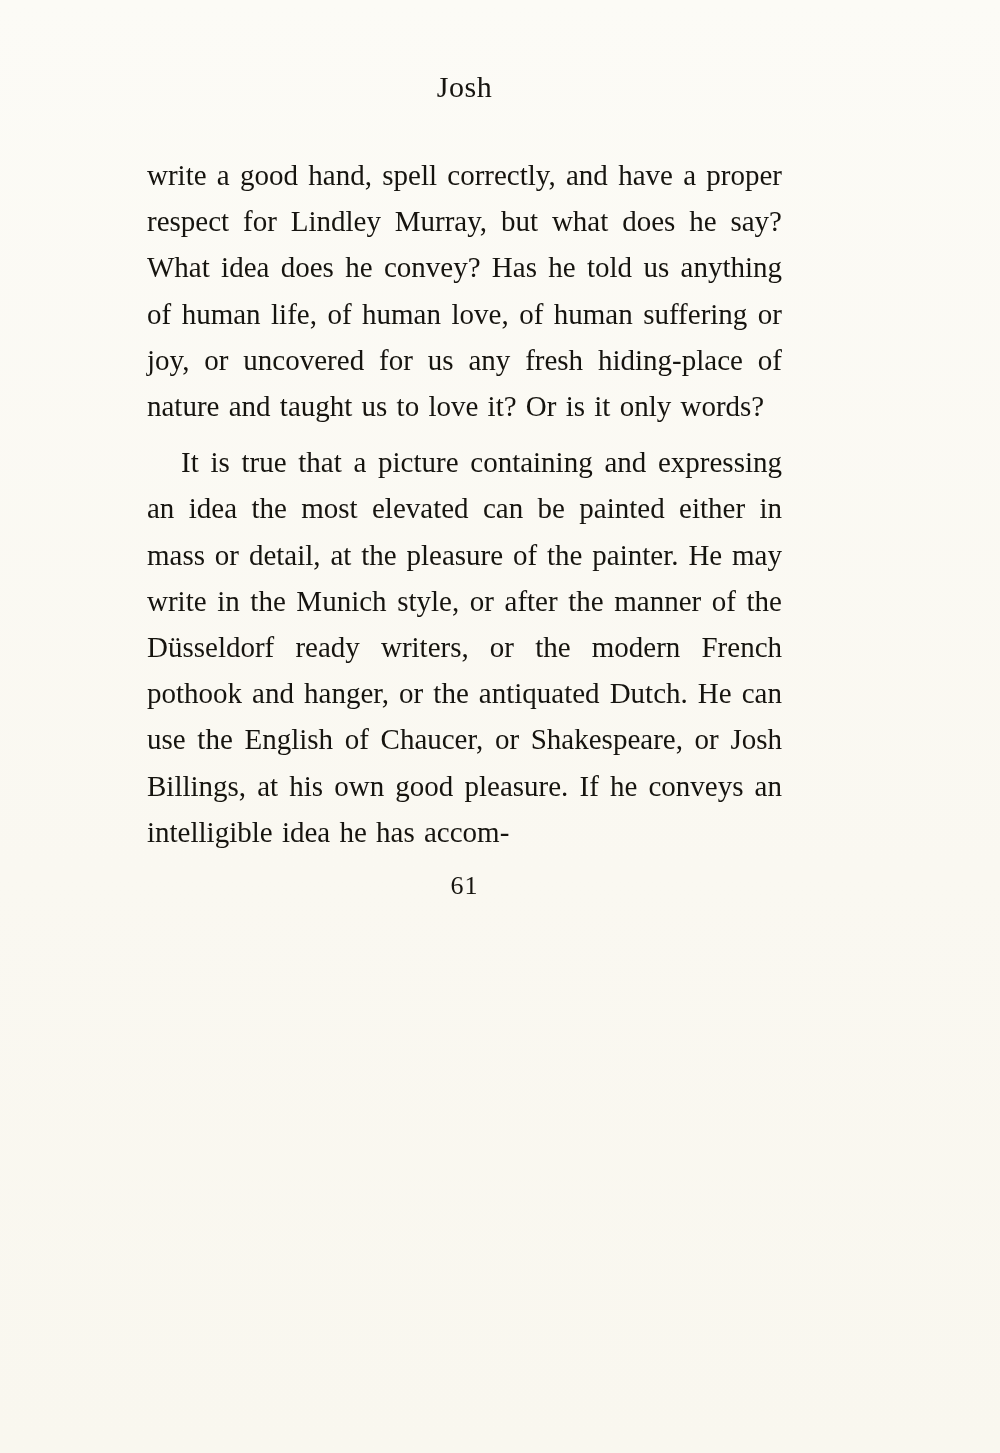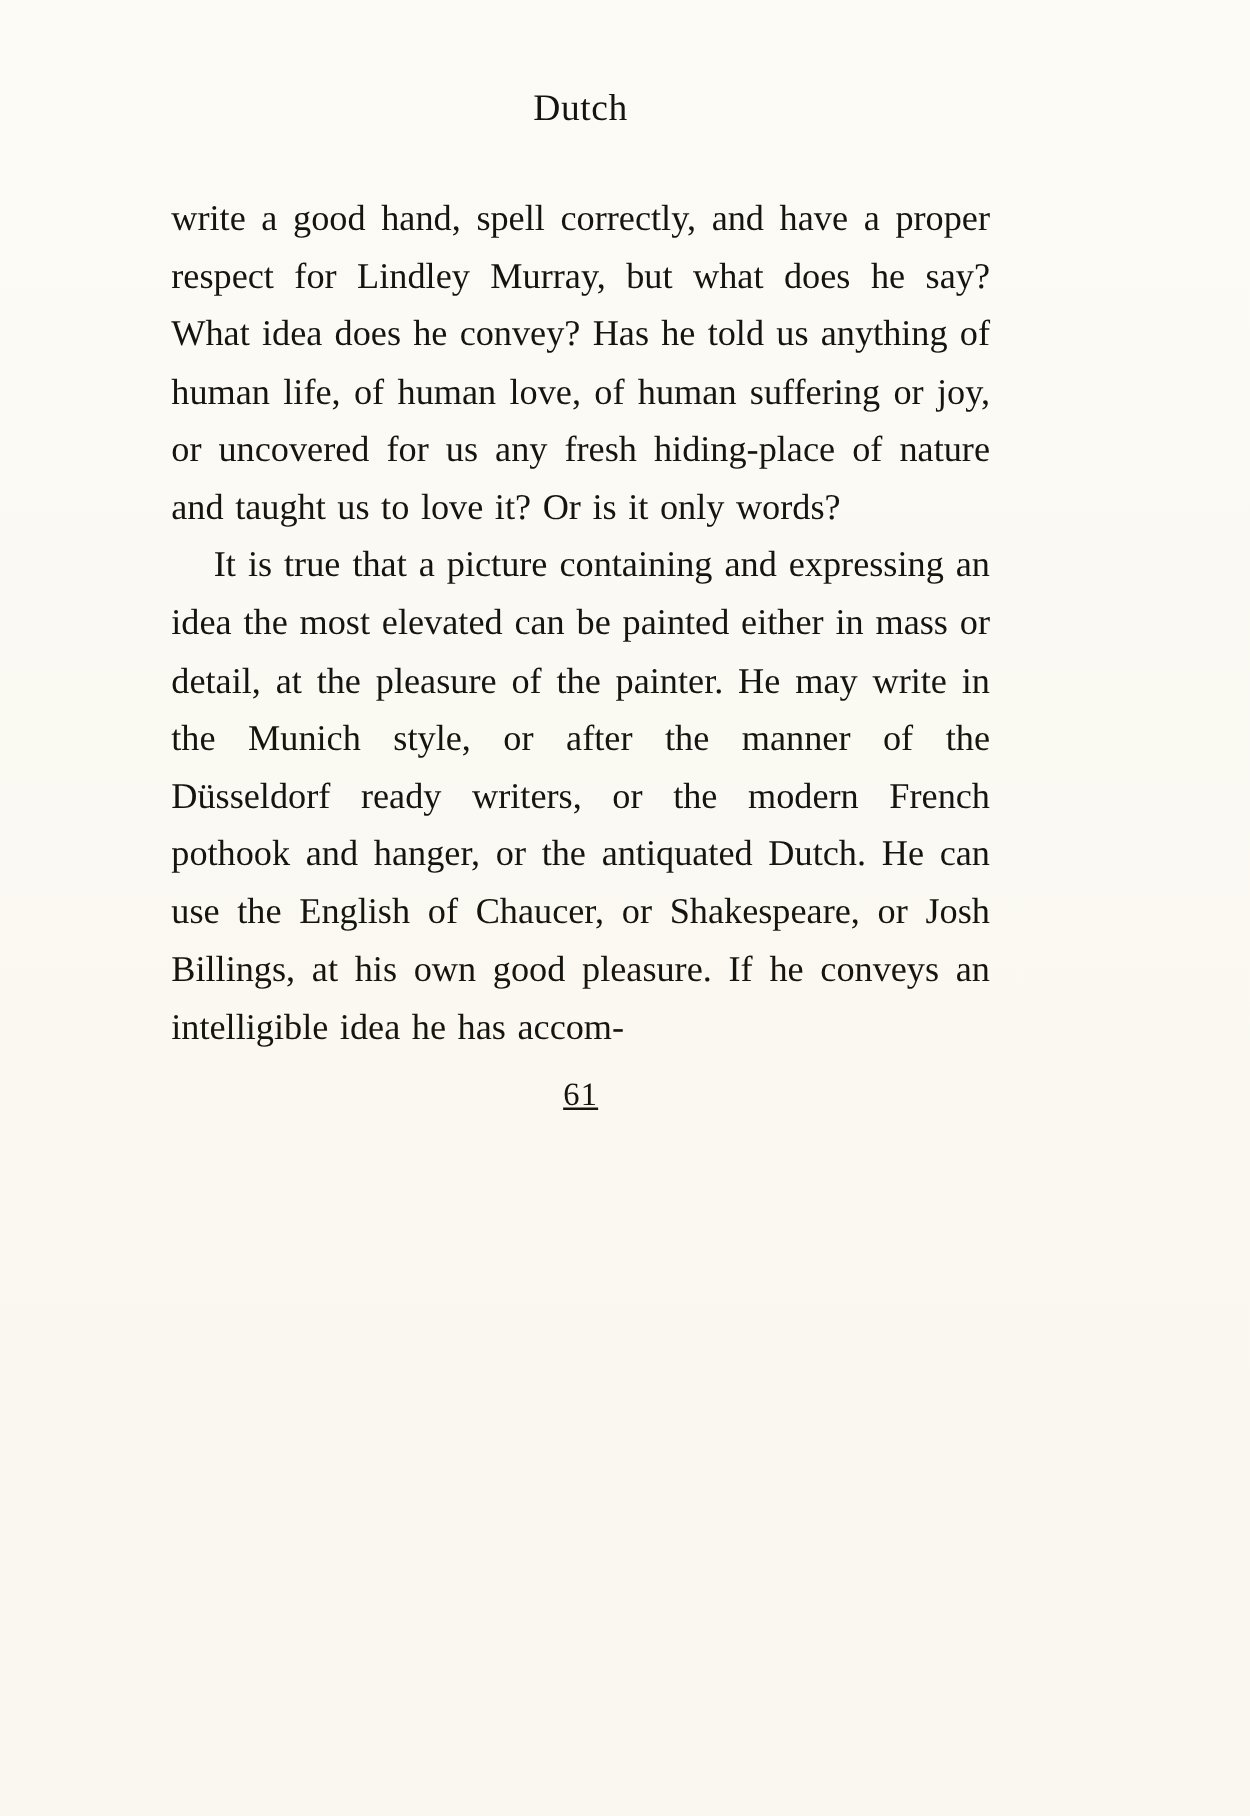--- a/index.html
+++ b/index.html
@@ -30,43 +30,42 @@
     text-align: center;
     font-size: 30px;
     line-height: 34px;
     margin: 0 0 48px 0;
     font-weight: normal;
     letter-spacing: 0.5px;
   }
   .body-text p {
     font-size: 29px;
     line-height: 46.2px;
-    margin: 0;
+    margin: 10px;
     text-align: justify;
     text-align-last: left;
     word-spacing: 2px;
   }
   .body-text p.indented {
     text-indent: 34px;
   }
   .page-number {
     text-align: center;
     font-size: 26px;
     margin-top: 16px;
     letter-spacing: 1px;
-    text-decoration: underline;
   }
 </style>
 </head>
 <body>
 
 <div class="page">
   <div class="text-column">
 
-    <h1 class="running-header">Dutch</h1>
+    <h1 class="running-header">Josh</h1>
 
     <div class="body-text">
       <p>write a good hand, spell correctly, and have a proper respect for Lindley Murray, but what does he say?  What idea does he convey?  Has he told us anything of human life, of human love, of human suffering or joy, or uncovered for us any fresh hiding-place of nature and taught us to love it?  Or is it only words?</p>
       <p class="indented">It is true that a picture containing and expressing an idea the most elevated can be painted either in mass or detail, at the pleasure of the painter.  He may write in the Munich style, or after the manner of the Düsseldorf ready writers, or the modern French pothook and hanger, or the antiquated Dutch.  He can use the English of Chaucer, or Shakespeare, or Josh Billings, at his own good pleasure.  If he conveys an intelligible idea he has accom-</p>
     </div>
 
     <div class="page-number">61</div>
 
   </div>
 </div>

